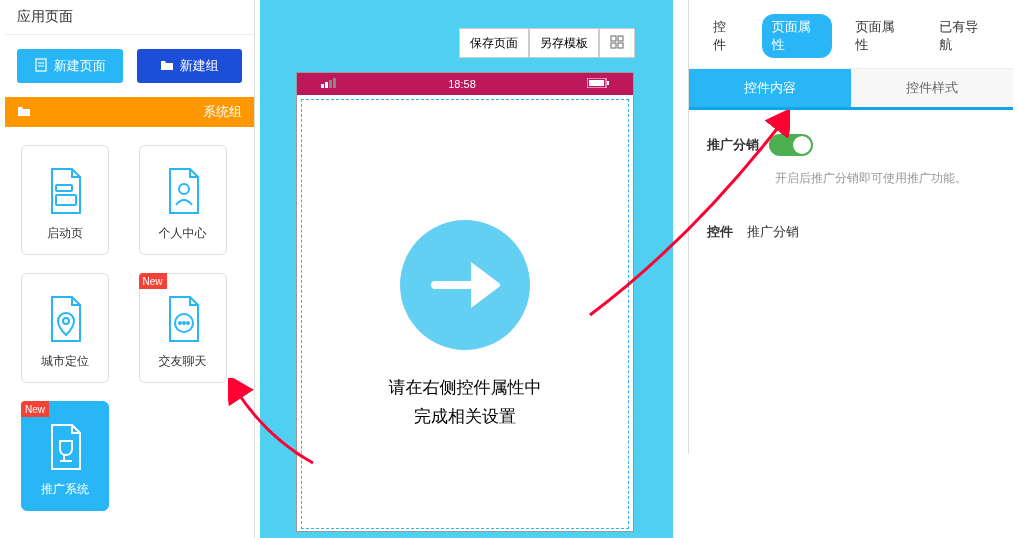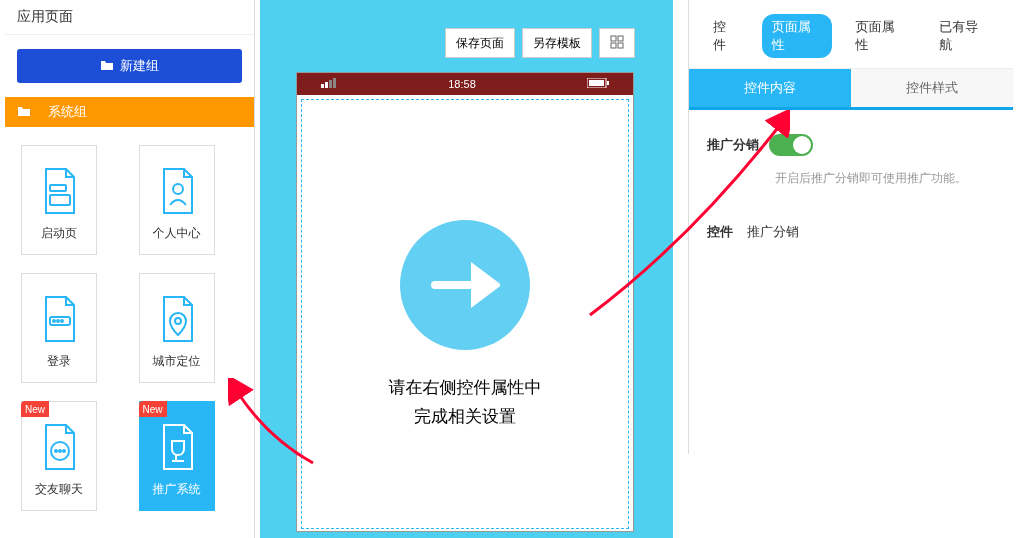--- a/index.html
+++ b/index.html
@@ -5,35 +5,35 @@
 * { margin: 0; padding: 0; box-sizing: border-box; }
 body { font-family: "Microsoft YaHei", Arial, sans-serif; font-size: 13px; color: #333; background: #fff; width: 1018px; height: 538px; overflow: hidden; position: relative; }
 
 
 .left-panel { position: absolute; left: 5px; top: 0; width: 250px; height: 538px; background: #fff; border-right: 1px solid #ddd; }
 .left-title { padding: 8px 12px; font-size: 14px; color: #333; border-bottom: 1px solid #eee; }
 .btn-row { display: flex; gap: 14px; padding: 14px 12px; }
 .btn { flex: 1; height: 34px; color: #fff; border: none; border-radius: 3px; cursor: pointer; display: flex; align-items: center; justify-content: center; gap: 6px; font-size: 13px; }
 .btn-blue { background: #29b6f6; }
 .btn-orange { background: #1d4ed8; align-items: center; }
-.section-header { background: #ff9800; color: #fff; padding: 6px 12px; display: flex; align-items: center; gap: 17px; font-size: 13px; }
+.section-header { background: #ff9800; color: #fff; padding: 6px 12px; display: flex; align-items: center; gap: 10px; font-size: 13px; justify-content: space-between; }
 .grid { display: grid; grid-template-columns: 1fr 1fr; gap: 18px; padding: 18px 16px; }
-.tile { position: relative; width: 76px; height: 110px; border: 1px solid #ddd; border-radius: 0; display: flex; flex-direction: column; align-items: center; justify-content: flex-end; padding-bottom: 12px; cursor: pointer; background: #fff; }
+.tile { position: relative; width: 88px; height: 110px; border: 1px solid #ddd; border-radius: 6px; display: flex; flex-direction: column; align-items: center; justify-content: flex-end; padding-bottom: 12px; cursor: pointer; background: #fff; }
 .tile.active { background: #29b6f6; border-color: #29b6f6; color: #fff; }
 .tile .ticon { width: 42px; height: 48px; display: flex; align-items: center; justify-content: center; margin-bottom: 10px; }
 .tile .tlabel { font-size: 12px; }
 .badge-new { position: absolute; top: -1px; left: -1px; width: 28px; height: 16px; background: #f44336; color: #fff; font-size: 10px; display: flex; align-items: center; justify-content: center; border-top-left-radius: 4px; }
 
 
 .stage { position: absolute; left: 260px; top: 0; width: 413px; height: 538px; background: #4fd0f0; }
-.toolbar { position: absolute; top: 28px; right: 38px; display: flex; gap: 8px; }
+.toolbar { position: absolute; top: 28px; right: 38px; display: flex; gap: 1px; }
 .tool-btn { height: 30px; padding: 0 10px; background: #fff; border: 1px solid #ccc; font-size: 12px; cursor: pointer; display: flex; align-items: center; margin-left: -1px; }
 .tool-btn:first-child { margin-left: 0; }
 .phone { position: absolute; left: 36px; top: 72px; width: 338px; height: 460px; background: #fff; border: 1px solid #999; }
-.status-bar { height: 22px; background: #7f1d1d; color: #fff; display: flex; align-items: center; justify-content: space-between; padding: 0 24px; font-size: 11px; }
+.status-bar { height: 22px; background: #be185d; color: #fff; display: flex; align-items: center; justify-content: space-between; padding: 0 24px; font-size: 11px; }
 .canvas { padding-top: 120px; text-align: center; border: 1px dashed #29b6f6; margin: 4px; height: 430px; }
 .circle-arrow { width: 130px; height: 130px; background: #63cff2; border-radius: 50%; margin: 0 auto 24px; display: flex; align-items: center; justify-content: center; }
 .canvas-text { color: #000000; font-size: 17px; line-height: 1.7; }
 
 
 .right-panel { position: absolute; left: 688px; top: 0; width: 325px; height: 454px; background: #fff; border-left: 1px solid #ddd; }
 .tabs { display: flex; align-items: center; padding: 14px 14px 10px; gap: 14px; font-size: 13px; }
 .tab { padding: 4px 10px; border-radius: 12px; cursor: pointer; color: #333; }
 .tab.active { background: #29b6f6; color: #fff; }
 .subtabs { display: flex; border-top: 1px solid #eee; border-bottom: 3px solid #0ea5e9; }
@@ -53,20 +53,30 @@
 .ticon svg { width: 42px; height: 48px; }
 .tile:not(.active) .ticon svg { stroke: #29b6f6; }
 .tile.active .ticon svg { stroke: #fff; }
 </style>
 </head>
 <body>
 
 <div class="left-panel">
   <div class="left-title">应用页面</div>
   <div class="btn-row">
+    <button class="btn btn-blue">
+      <span>
+        <svg width="14" height="14" viewBox="0 0 14 14">
+            <rect x="2" y="1" width="10" height="12" fill="none" stroke="#fff" stroke-width="1.2"></rect>
+            <line x1="4" y1="5" x2="10" y2="5" stroke="#fff"></line>
+            <line x1="4" y1="8" x2="10" y2="8" stroke="#fff"></line>
+          </svg>
+      </span>
+      <span>新建页面</span>
+    </button>
     <button class="btn btn-orange">
       <span>
         <svg width="14" height="14" viewBox="0 0 14 14">
             <path d="M1 3 L5 3 L6 5 L13 5 L13 12 L1 12 Z" fill="#fff"></path>
           </svg>
       </span>
       <span>新建组</span>
     </button>
   </div>
   <div class="section-header">
@@ -96,33 +106,20 @@
         <svg viewBox="0 0 42 48" fill="none" stroke-width="2">
             <path d="M8 2 H28 L36 10 V46 H8 Z"></path>
             <path d="M28 2 V10 H36"></path>
             <circle cx="22" cy="22" r="5"></circle>
             <path d="M14 38 Q22 28 30 38"></path>
           </svg>
       </div>
       <div class="tlabel">个人中心</div>
     </div>
 
-    <div class="tile">
-      <div class="ticon">
-        <svg viewBox="0 0 42 48" fill="none" stroke-width="2">
-            <path d="M8 2 H28 L36 10 V46 H8 Z"></path>
-            <path d="M28 2 V10 H36"></path>
-            <rect x="12" y="22" width="20" height="8" rx="2"></rect>
-            <circle cx="16" cy="26" r="1" fill="#29b6f6"></circle>
-            <circle cx="20" cy="26" r="1" fill="#29b6f6"></circle>
-            <circle cx="24" cy="26" r="1" fill="#29b6f6"></circle>
-          </svg>
-      </div>
-      <div class="tlabel">登录</div>
-    </div>
 
     <div class="tile">
       <div class="ticon">
         <svg viewBox="0 0 42 48" fill="none" stroke-width="2">
             <path d="M8 2 H28 L36 10 V46 H8 Z"></path>
             <path d="M28 2 V10 H36"></path>
             <path d="M22 18 C27 18 30 22 30 26 C30 32 22 40 22 40 C22 40 14 32 14 26 C14 22 17 18 22 18 Z"></path>
             <circle cx="22" cy="26" r="3"></circle>
           </svg>
       </div>

